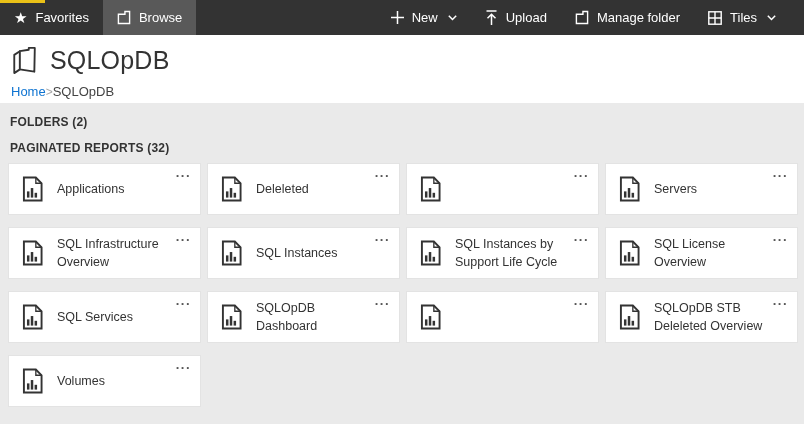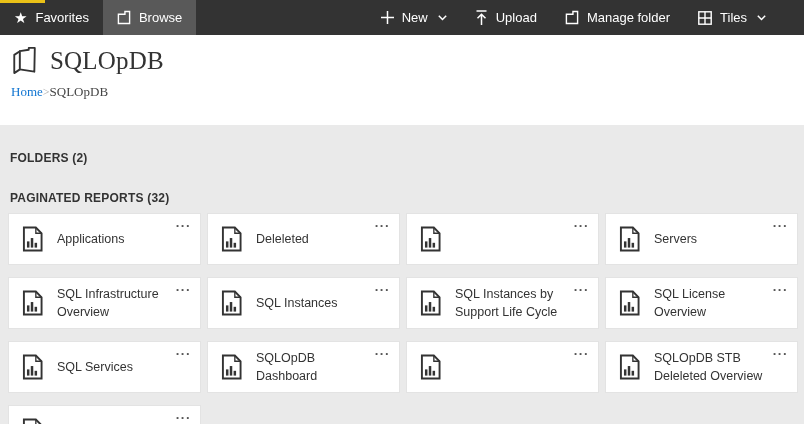--- a/index.html
+++ b/index.html
@@ -20,35 +20,35 @@
     display:flex;
     align-items:stretch;
     color:#ffffff;
   }
   .progress-strip {
     position:absolute; top:0; left:0;
     width:45px; height:3px;
     background:#eac117;
   }
   .tb-group { display:flex; align-items:stretch; }
-  .tb-right { margin-left:auto; padding-right:24px; }
+  .tb-right { margin-left:auto; padding-right:14px; }
   .tb-item {
     display:flex; align-items:center; gap:8px;
     padding:0 14px;
     font-size:13px;
     cursor:pointer;
     white-space:nowrap;
   }
   .tb-item.active { background:#595959; }
   .tb-item .glyph { display:flex; align-items:center; }
   .star { font-size:15px; line-height:1; }
   .chev { margin-left:2px; display:flex; align-items:center; }
 
   
-  .header { background:#ffffff; height:90px;font-family:Liberation Serif, serif; }
+  .header { background:#ffffff; height:68px; }
   .title-row {
     display:flex; align-items:center; gap:11px;
     padding:11px 0 0 11px;
   }
   .page-title {
     font-size:25px; color:#333333; font-weight:400; letter-spacing:.2px;
   }
   .breadcrumb {
     padding:9px 0 0 11px;
     font-size:13px;
@@ -57,21 +57,21 @@
   .bc-link { color:#0f74d1; cursor:pointer; }
   .bc-sep { color:#a8a8a8; font-size:12px; }
   .bc-current { color:#444444; }
 
   
   .content { padding:0 0 0 8px; }
   .section-label {
     font-size:12px; font-weight:700; color:#333333;
     letter-spacing:.2px;
     margin:0 0 0 2px;
-    padding-top:26px;
+    padding-top:12px;
   }
   .section-label .count { font-weight:700; }
   .grid { display:flex; flex-wrap:wrap; margin-top:8px; }
   .tile {
     position:relative;
     width:193px; height:52px;
     margin:0 6px 12px 0;
     background:#ffffff;
     border:1px solid #e3e3e3;
     display:flex; align-items:center;

